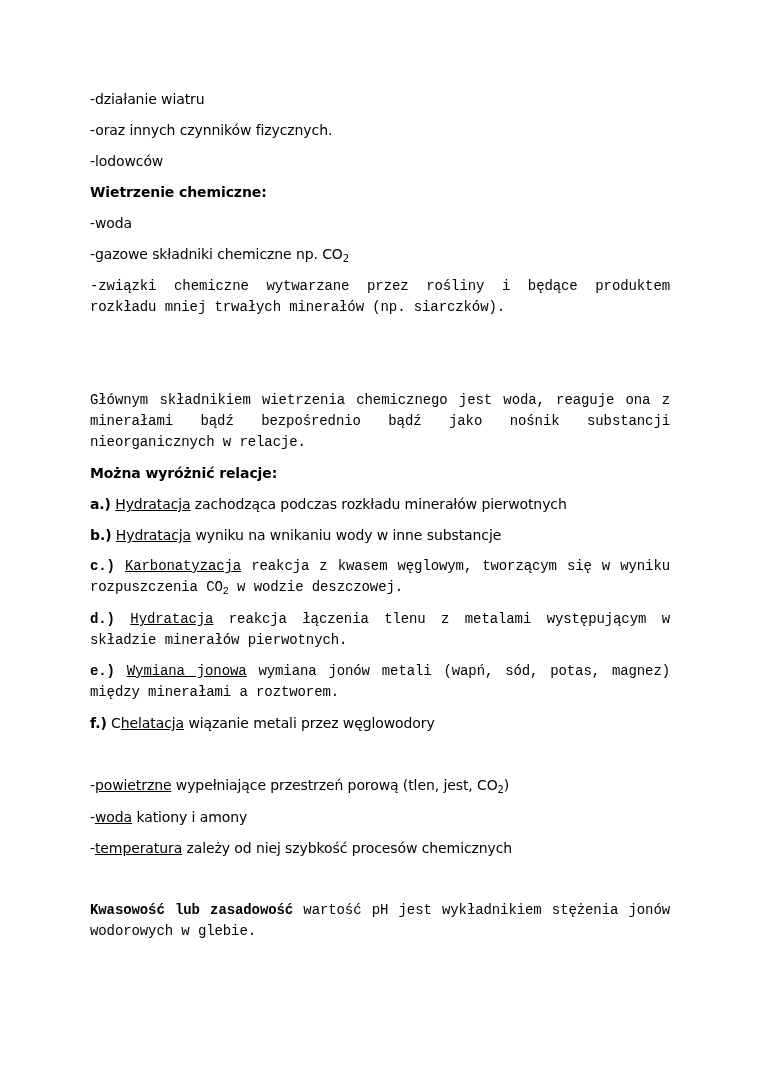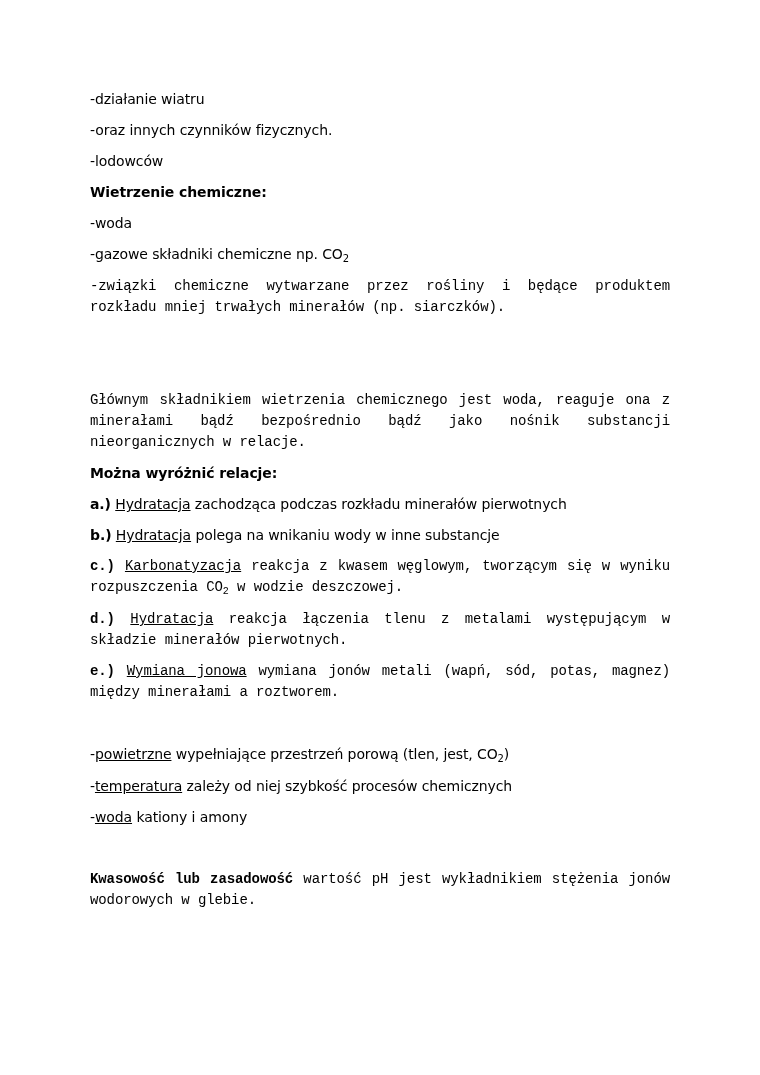--- a/index.html
+++ b/index.html
@@ -43,24 +43,25 @@
       <p class="para"><span class="run">-lodowców</span></p>
       <p class="para"><span class="run bold">Wietrzenie chemiczne:</span></p>
       <p class="para"><span class="run">-woda</span></p>
       <p class="para"><span class="run">-gazowe składniki chemiczne np. CO</span><span class="run sub">2</span></p>
       <p class="para justify"><span class="run">-związki chemiczne wytwarzane przez rośliny i będące produktem rozkładu mniej trwałych minerałów (np. siarczków).</span></p>
       <p class="para spacer"></p>
       <p class="para spacer"></p>
       <p class="para justify"><span class="run">Głównym składnikiem wietrzenia chemicznego jest woda, reaguje ona z minerałami bądź bezpośrednio bądź jako nośnik substancji nieorganicznych w relacje.</span></p>
       <p class="para"><span class="run bold">Można wyróżnić relacje:</span></p>
       <p class="para"><span class="run bold">a.)</span><span class="run"> </span><span class="run underline">Hydratacja</span><span class="run"> zachodząca podczas rozkładu minerałów pierwotnych</span></p>
-      <p class="para"><span class="run bold">b.)</span><span class="run"> </span><span class="run underline">Hydratacja</span><span class="run"> polega na wnikaniu wody w inne substancje</span></p>
+      <p class="para"><span class="run bold">b.)</span><span class="run"> </span><span class="run underline">Hydratacja</span><span class="run"> wyniku na wnikaniu wody w inne substancje</span></p>
       <p class="para justify"><span class="run bold">c.)</span><span class="run"> </span><span class="run underline">Karbonatyzacja</span><span class="run"> reakcja z kwasem węglowym, tworzącym się w wyniku rozpuszczenia CO</span><span class="run sub">2</span><span class="run"> w wodzie deszczowej.</span></p>
       <p class="para justify"><span class="run bold">d.)</span><span class="run"> </span><span class="run underline">Hydratacja</span><span class="run"> reakcja łączenia tlenu z metalami występującym w składzie minerałów pierwotnych.</span></p>
       <p class="para justify"><span class="run bold">e.)</span><span class="run"> </span><span class="run underline">Wymiana jonowa</span><span class="run"> wymiana jonów metali (wapń, sód, potas, magnez) między minerałami a roztworem.</span></p>
+      <p class="para"><span class="run bold">f.)</span><span class="run"> C</span><span class="run underline">helatacja</span><span class="run"> wiązanie metali przez węglowodory</span></p>
       <p class="para spacer"></p>
       <p class="para"><span class="run">-</span><span class="run underline">powietrzne</span><span class="run"> wypełniające przestrzeń porową (tlen, jest, CO</span><span class="run sub">2</span><span class="run">)</span></p>
+      <p class="para"><span class="run">-</span><span class="run underline">woda</span><span class="run"> kationy i amony</span></p>
       <p class="para"><span class="run">-</span><span class="run underline">temperatura</span><span class="run"> zależy od niej szybkość procesów chemicznych</span></p>
-      <p class="para"><span class="run">-</span><span class="run underline">woda</span><span class="run"> kationy i amony</span></p>
       <p class="para spacer"></p>
       <p class="para justify"><span class="run bold">Kwasowość lub zasadowość</span><span class="run"> wartość pH jest wykładnikiem stężenia jonów wodorowych w glebie.</span></p>
     </div>
 </div>
 
 </body></html>

